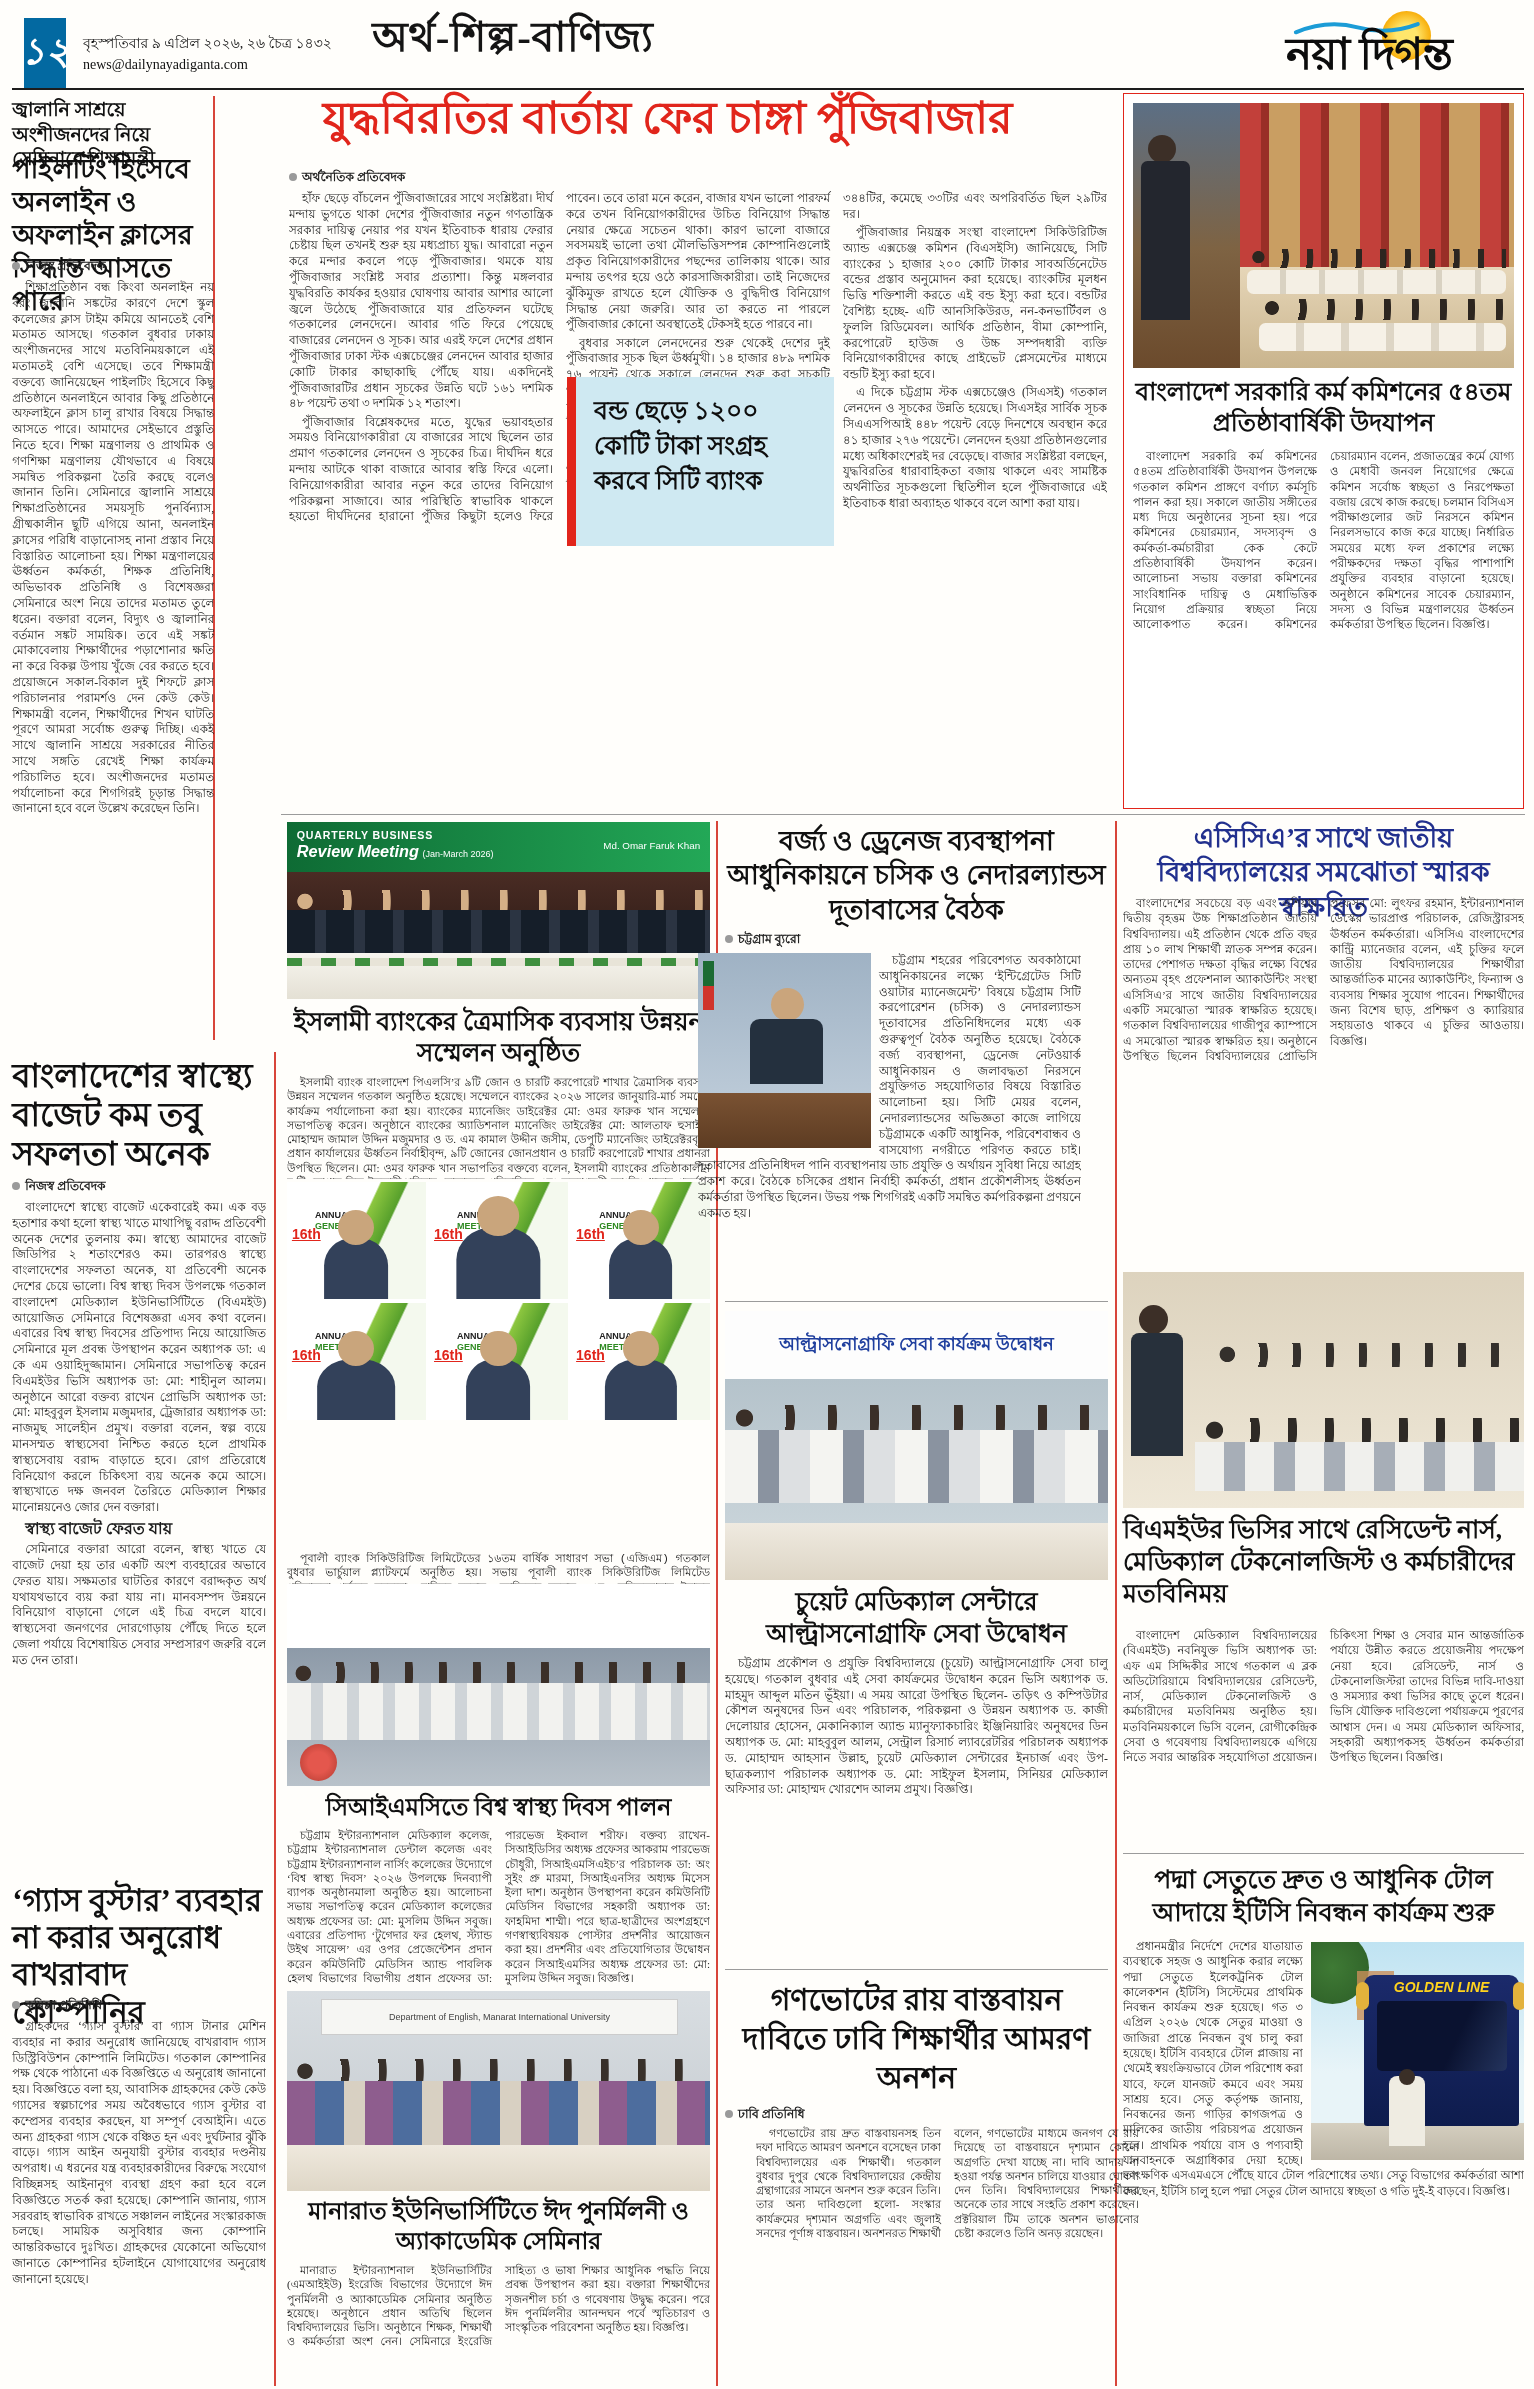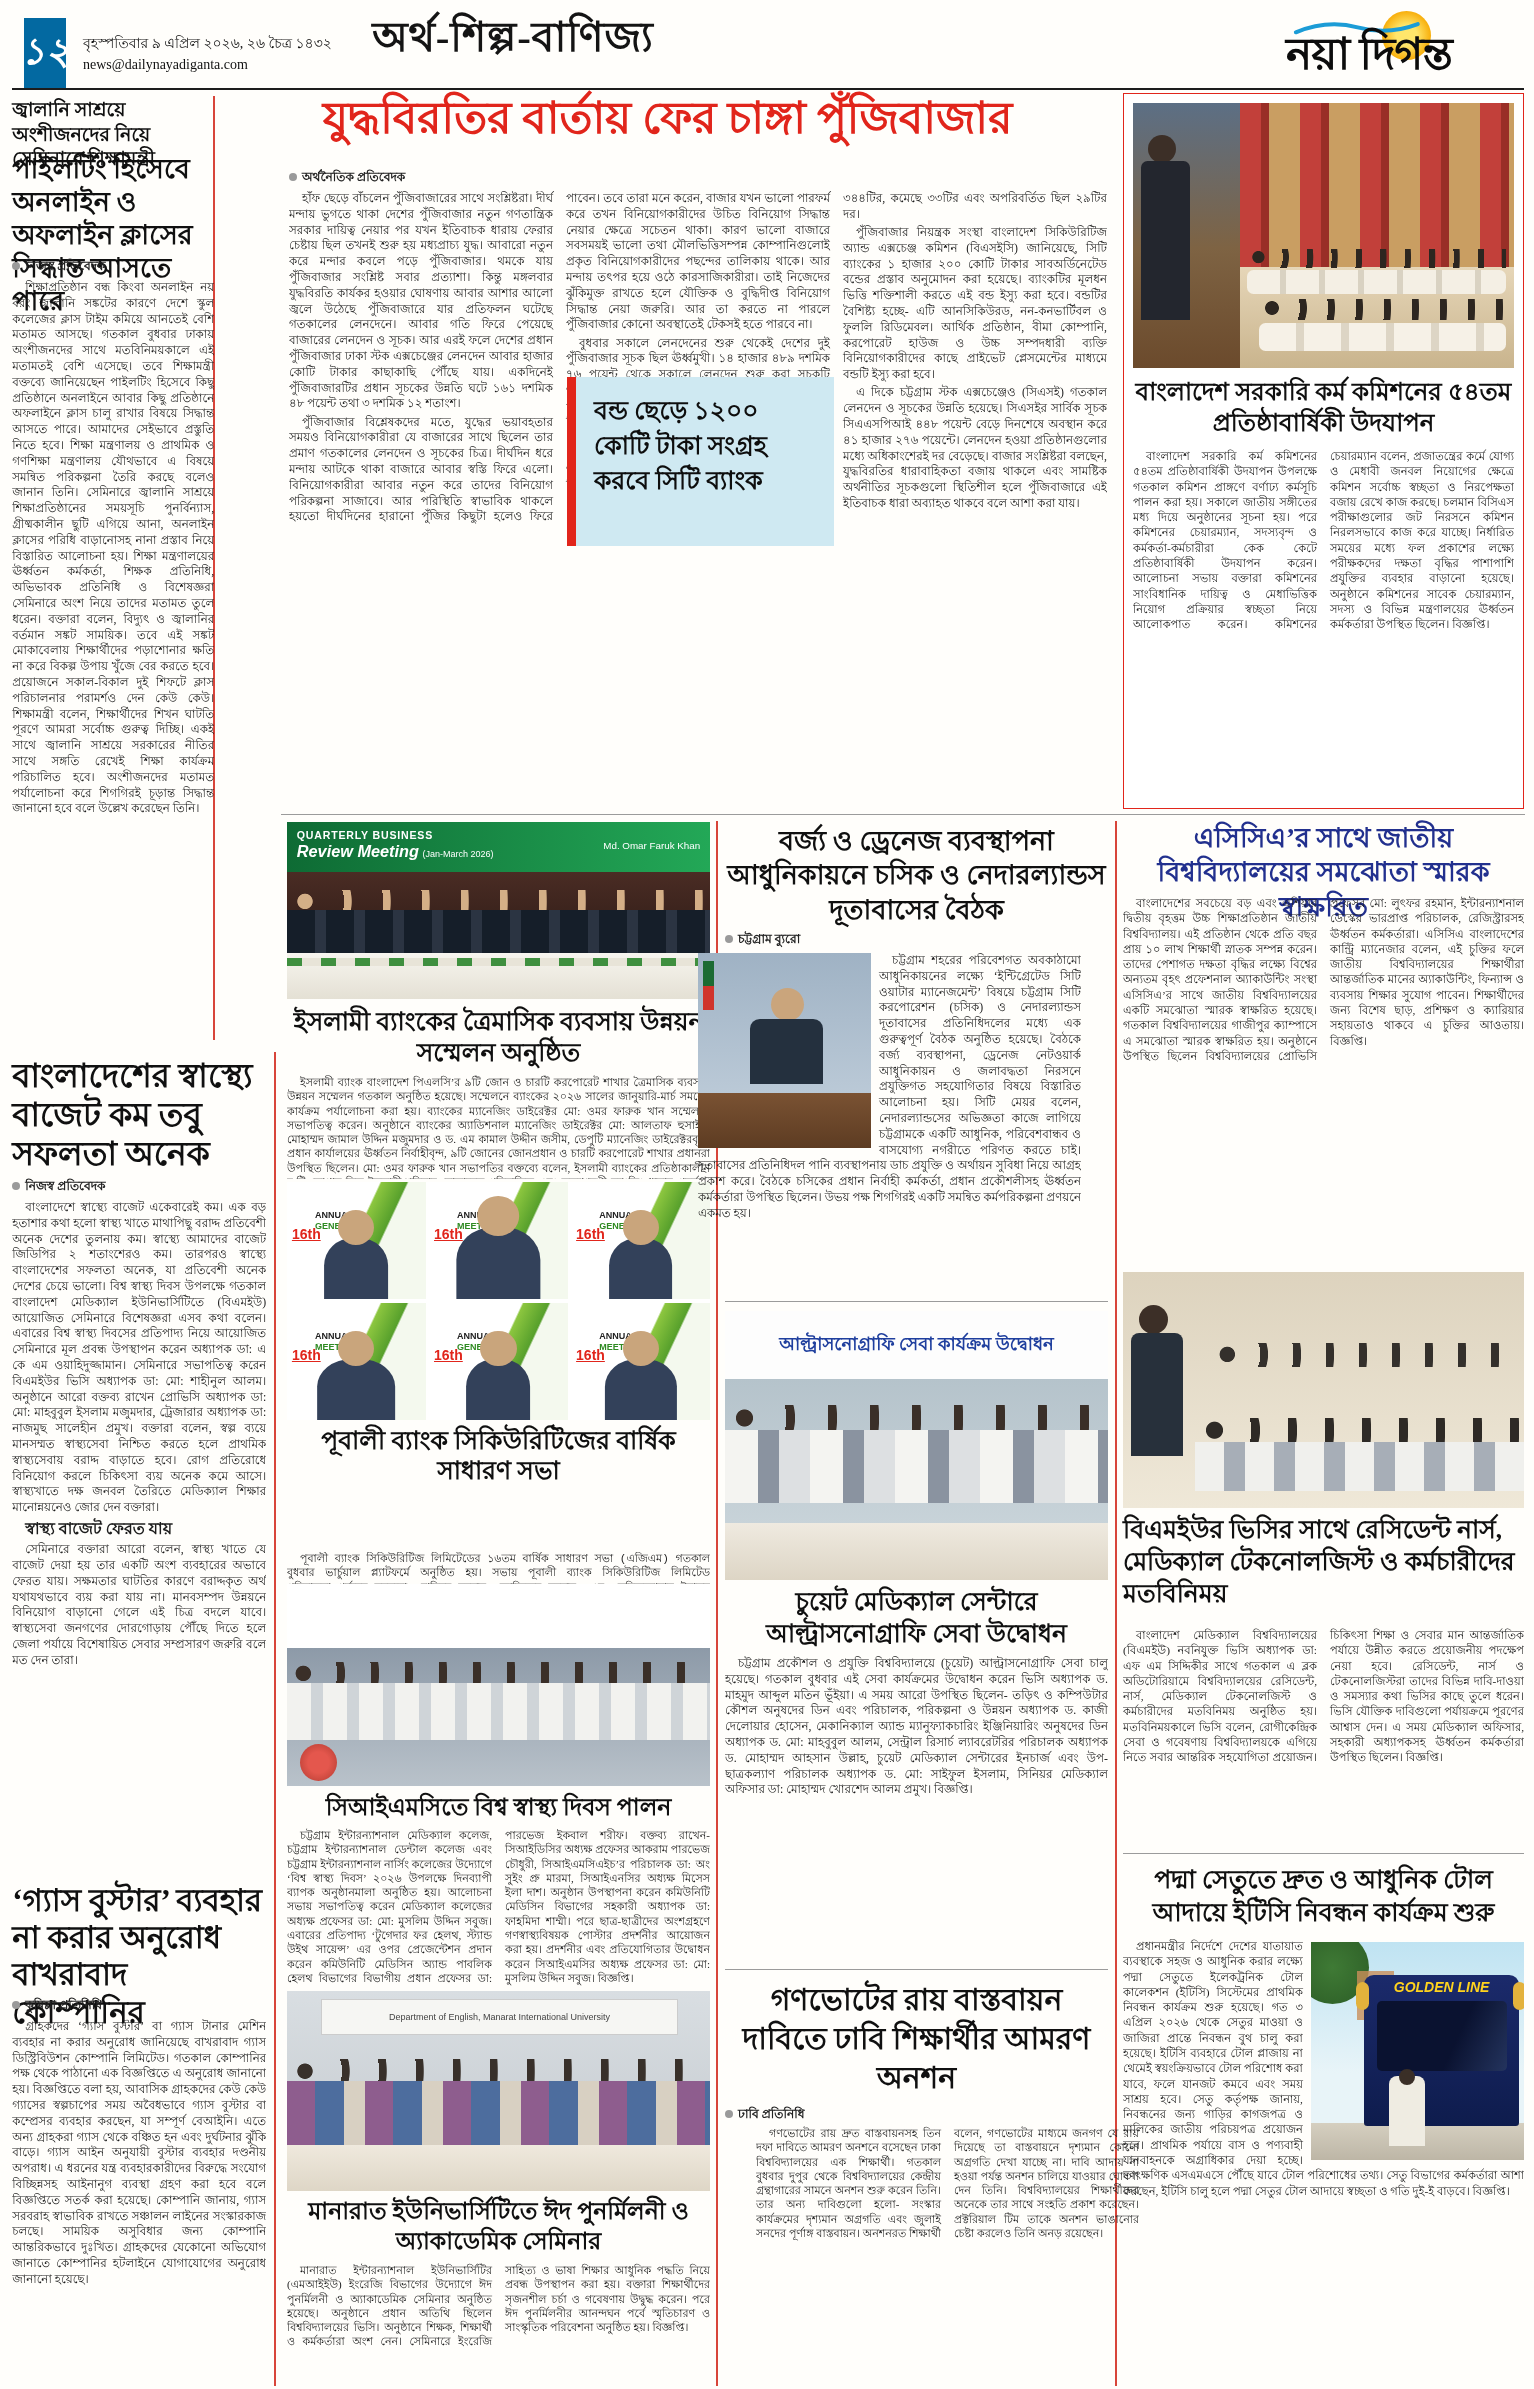--- a/index.html
+++ b/index.html
@@ -178,21 +178,20 @@
         <div class="head"></div>
       </div>
     <div class="tile">
         <span class="t16">16th</span>
         <span class="tl" style="top:28px;">ANNUAL</span>
         <span class="tl tg" style="top:39px;">MEETING</span>
         <div class="person" style="width:52%;"></div>
         <div class="head"></div>
       </div>
   </div>
-  <div class="abs hl center" style="left:287px;top:1426px;width:423px;font-size:25px;">পূবালী ব্যাংক সিকিউরিটিজের বার্ষিক সাধারণ সভা</div>
   <div class="abs body-text body-sm" style="left:287px;top:1552px;width:423px;height:117px;overflow:hidden;font-family:Liberation Mono, monospace;">
     <p>পূবালী ব্যাংক সিকিউরিটিজ লিমিটেডের ১৬তম বার্ষিক সাধারণ সভা (এজিএম) গতকাল বুধবার ভার্চুয়াল প্ল্যাটফর্মে অনুষ্ঠিত হয়। সভায় পূবালী ব্যাংক সিকিউরিটিজ লিমিটেড পরিচালনা পর্ষদের সদস্যরা- হাবিবুর রহমান, আজিজুর রহমান, এম. কবিরুজ্জামান ইয়াকুব এফসিএমএ (ইউকে), সিজিএমএ; মোস্তফা আহমেদ, আয়শা ফারহা চৌধুরী, রুনা ফৌজিয়া হাফিজ, আসিফ এ. চৌধুরী, আহমেদ সালাহ্ সাত্তার, নাদিম আহমেদ, মোহাম্মদ নওশাদ আলী চৌধুরী, মোহাম্মদ আলী, পূবালী ব্যাংক সিকিউরিটিজ লিমিটেডের শেয়ারহোল্ডার ও ব্যাংকের উপ-ব্যবস্থাপনা পরিচালক মোহাম্মদ অনিসুজ্জামান এবং ব্যাংকের সিএফও উপস্থিত ছিলেন। সভায় ২০২৫ সালের নিরীক্ষিত আর্থিক প্রতিবেদন অনুমোদিত হয়। বিজ্ঞপ্তি।</p>
   </div>
 
   <div class="photo" style="left:287px;top:1584px;width:423px;height:202px;">
     <div style="position:absolute;left:0;top:0;width:100%;height:64px;background:#fff;border-bottom:1.6px solid #d5d5d5;text-align:center;font-family:'Liberation Sans',sans-serif;">
       <div style="font-size:19.5px;font-weight:bold;color:#1f5fae;letter-spacing:1.6px;margin-top:6.5px;"></div>
       <div style="font-size:8.1px;color:#666;"></div>
       <div style="font-size:8.1px;color:#666;"></div>
     </div>

